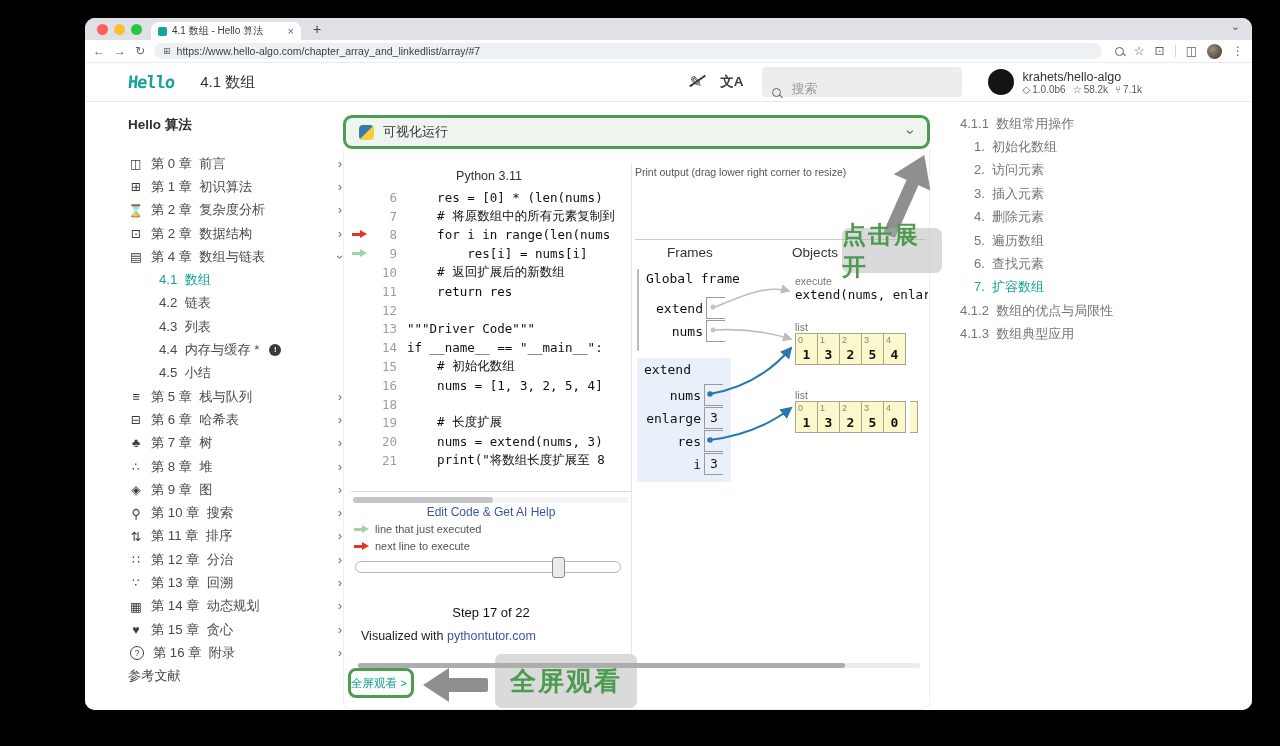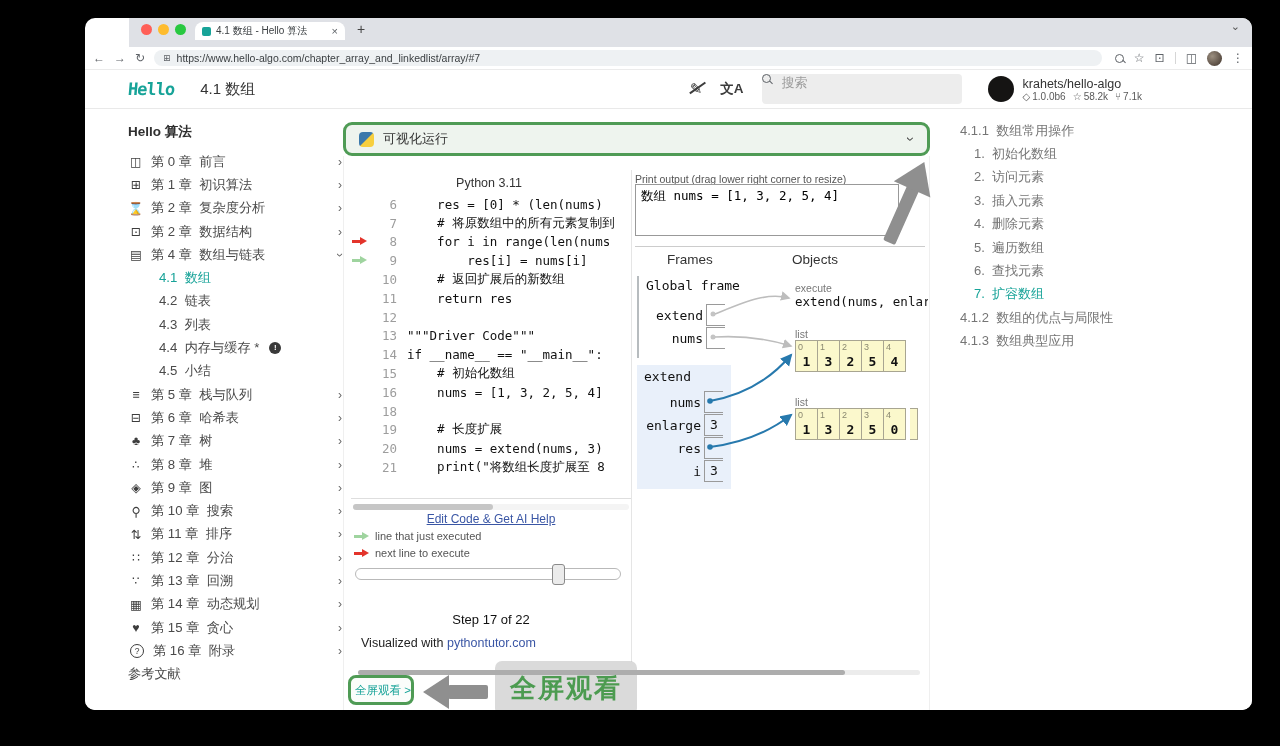--- a/index.html
+++ b/index.html
@@ -1,20 +1,20 @@
 <!DOCTYPE html>
 <html><head>
 <meta charset="utf-8">
 <style>
   html,body{margin:0;padding:0;background:#000;width:1280px;height:746px;overflow:hidden;
     font-family:"Liberation Sans","DejaVu Sans",sans-serif;}
   .window{position:absolute;left:85px;top:18px;width:1167px;height:692px;background:#fff;
     border-radius:10px;overflow:hidden;}
   
-  .tabbar{position:relative;height:29px;background:#dfe1e6;margin-left:44px;}
+  .tabbar{position:relative;height:22px;background:#dfe1e6;}
   .tl{position:absolute;top:6px;width:11px;height:11px;border-radius:50%;}
   .tl.r{left:12px;background:#ff5f57}.tl.y{left:29px;background:#febc2e}.tl.g{left:46px;background:#28c840}
   .tab{position:absolute;left:66px;top:4px;width:150px;height:18px;background:#fff;border-radius:8px 8px 0 0;
     display:flex;align-items:center;padding:0 7px;gap:5px;box-sizing:border-box;}
   .favicon{width:9px;height:9px;border-radius:2px;background:#17a398;flex-shrink:0}
   .tab-title{font-size:10px;color:#3c4043;white-space:nowrap;overflow:hidden;text-overflow:ellipsis;flex:1}
   .tab-close{font-size:11px;color:#5f6368;line-height:10px}
   .newtab{position:absolute;left:228px;top:3px;font-size:14px;color:#444}
   .tabsearch{position:absolute;right:12px;top:2px;font-size:11px;color:#555}
   .urlbar{height:22px;background:#fff;display:flex;align-items:center;border-bottom:1px solid #ebebeb;padding:0 8px;gap:9px;}
@@ -30,34 +30,34 @@
   
   .siteheader{height:38px;border-bottom:1px solid #e9e9e9;display:flex;align-items:center;}
   .logo{margin-left:43px;font-family:"DejaVu Sans Mono",monospace;font-weight:900;font-size:17px;
     color:#17a398;letter-spacing:-1px;transform:skewX(-5deg)}
   .page-title{margin-left:26px;font-size:15px;color:#333}
   .hspacer{flex:1}
   .hicon{font-size:15px;color:#3c3c3c;margin-right:18px}
   .pen{position:relative;display:inline-block}
   .pen::after{content:'';position:absolute;left:-2px;top:7px;width:19px;height:1.6px;background:#3c3c3c;transform:rotate(-35deg)}
   .trans{font-size:13.5px;font-weight:bold}
-  .search-box{width:200px;height:30px;background:#ededed;border-radius:4px;display:flex;align-items:flex-start;
-    padding:0 0;gap:9px;box-sizing:border-box}
+  .search-box{width:200px;height:30px;background:#ededed;border-radius:4px;display:flex;align-items:flex-end;
+    padding:0 10px;gap:9px;box-sizing:border-box}
   .search-box input{background:transparent;border:none;outline:none;font-size:13px;color:#333;width:100%;
     font-family:"Liberation Sans","DejaVu Sans",sans-serif}
   .search-box input::placeholder{color:#9a9a9a}
   .gh{display:flex;align-items:center;gap:9px;margin-left:26px;margin-right:110px}
   .gh-logo{width:26px;height:26px;border-radius:50%;background:#151413}
   .gh-name{font-size:12.5px;color:#333;line-height:14px}
   .gh-meta{font-size:10px;color:#5a5a5a;display:flex;gap:7px;align-items:center}
   .gh-meta .mi{display:flex;gap:2px;align-items:center}
   
   .content{position:relative;width:100%;height:608px;background:#fff}
   .sidebar{position:absolute;left:43px;top:14px;width:220px}
-  .side-title{font-size:13.5px;font-weight:bold;color:#2f2f2f;margin-bottom:9px}
+  .side-title{font-size:13.5px;font-weight:bold;color:#2f2f2f;margin-bottom:18px}
   .nav-row{display:flex;align-items:center;height:23.3px;gap:7px}
   .nav-icon{width:16px;text-align:center;font-size:12.5px;color:#3d3d3d;flex-shrink:0}
   .nav-icon.m-circled{width:12px;height:12px;line-height:12px;border:1.1px solid #3d3d3d;border-radius:50%;
     font-size:8.5px;margin:0 2px}
   .nav-label{font-size:13.2px;color:#4a4a4a;white-space:pre}
   .nav-label.m-active{color:#17a398}
   .nav-chev{margin-left:auto;margin-right:6px;font-size:12px;color:#666;display:inline-block}
   .nav-chev.m-d{transform:rotate(90deg)}
   .nav-row.m-sub{padding-left:31px}
   .badge{width:12px;height:12px;border-radius:50%;background:#3a3a3a;color:#fff;font-size:8px;
@@ -85,21 +85,21 @@
   .exec-arrow{width:16px;height:9px;position:relative;display:inline-block;flex-shrink:0;visibility:hidden}
   .exec-arrow::before{content:'';position:absolute;left:1px;top:3px;width:8px;height:3px;background:currentColor}
   .exec-arrow::after{content:'';position:absolute;left:9px;top:0;border-left:7px solid currentColor;
     border-top:4.5px solid transparent;border-bottom:4.5px solid transparent}
   .exec-arrow.m-next{visibility:visible;color:#e3342b}
   .exec-arrow.m-just{visibility:visible;color:#9fd49f}
   .code-bottom{position:absolute;left:8px;top:376px;width:280px;border-top:1px solid #dedede}
   .hscroll{position:absolute;left:10px;top:382px;width:276px;height:6px;background:#f4f4f4;border-radius:3px}
   .hscroll .thumb{width:140px;height:6px;background:#c6c6c6;border-radius:3px}
   .edit-link{position:absolute;left:0;top:390px;width:296px;text-align:center;font-size:12px;
-    color:#3a56a5;text-decoration:underline}
+    color:#3a56a5;}
   .legend-row{position:absolute;left:10px;display:flex;align-items:center;gap:6px;font-size:11px;color:#555}
   .slider{position:absolute;left:12px;top:446px;width:264px;height:10px;border:1px solid #b9b9b9;
     border-radius:6px;background:#fff}
   .slider .sthumb{position:absolute;left:196px;top:-5px;width:11px;height:19px;background:#ebebeb;
     border:1px solid #8a8a8a;border-radius:3px}
   .stepbtns{position:absolute;left:0;top:464px;width:296px;text-align:center}
   .pt-btn{display:inline-block;font-size:12px;padding:2px 9px;margin:0 4px;border:1px solid #8f8f9f;
     border-radius:4px;background:linear-gradient(#fdfdfd,#e6e6e6);color:#222}
   .steptext{position:absolute;left:0;top:490px;width:296px;text-align:center;font-size:13px;color:#111}
   .visualized{position:absolute;left:18px;top:514px;font-size:12.5px;color:#222}
@@ -134,21 +134,21 @@
   
   .note-badge{position:absolute;background:rgba(172,172,172,.45);border-radius:7px;display:flex;
     align-items:center;justify-content:center;color:#4c9b50;font-weight:bold;letter-spacing:2px;z-index:6}
   .badge-expand{left:499px;top:113px;width:100px;height:45px;font-size:24px}
   .badge-full{left:152px;top:539px;width:142px;height:54px;font-size:26px}
   .ann-svg{position:absolute;z-index:5}
   .bottom-hscroll{position:absolute;left:15px;top:548px;width:562px;height:5px;background:#ececec;border-radius:3px}
   .bottom-hscroll .thumb{width:487px;height:5px;background:#adadad;border-radius:3px}
   .fullscreen-btn{position:absolute;left:5px;top:553px;width:66px;height:30px;box-sizing:border-box;
     border:3px solid #4f9b55;border-radius:8px;background:#fbfdfb;display:flex;align-items:center;
-    justify-content:flex-end;z-index:6}
+    justify-content:flex-start;z-index:6}
   .fullscreen-btn span{font-size:11.5px;color:#17a398}
   .gh-ico{font-size:10px;color:#5a5a5a}
 </style>
 </head>
 <body>
 
 <div class="window">
 
   <div class="tabbar">
     <span class="tl r"></span>
@@ -500,21 +500,20 @@
         <span>next line to execute</span>
       </div>
       <div class="slider">
         <div class="sthumb"></div>
       </div>
       <div class="steptext">Step 17 of 22</div>
       <div class="visualized"><span>Visualized with </span><a>pythontutor.com</a></div>
       <div class="col-divider"></div>
 
       <div class="print-label">Print output (drag lower right corner to resize)</div>
-      <textarea class="print-out" style="">数组 nums = [1, 3, 2, 5, 4]</textarea>
       <div class="fo-divider"></div>
       <div class="frames-label">Frames</div>
       <div class="objects-label">Objects</div>
 
       <div class="gframe">
         <div class="flabel">Global frame</div>
         <div class="frow" style="left:0;top:28px">
             <span class="fname">extend</span>
             <span class="vcell"></span>
           </div>
@@ -624,20 +623,21 @@
         <path d="M367,279 C406,272 432,252 448,233" stroke="#2779ad" stroke-width="2" fill="none" marker-end="url(#ahb)"></path>
         <path d="M367,325 C405,320 430,307 448,293" stroke="#2779ad" stroke-width="2" fill="none" marker-end="url(#ahb)"></path>
       </svg>
 
       <svg class="ann-svg" style="left:532px;top:34px" width="62" height="94">
         <g transform="rotate(24 31 47)" fill="#8f8f8f">
           <rect x="25" y="28" width="13" height="62" rx="2"></rect>
           <polygon points="31,2 11,32 51,32"></polygon>
         </g>
       </svg>
+      <div class="note-badge badge-expand">点击展开</div>
 
       <div class="bottom-hscroll">
           <div class="thumb"></div>
         </div>
       <div class="fullscreen-btn">
           <span>全屏观看 &gt;</span>
         </div>
       <svg class="ann-svg" style="left:78px;top:551px" width="70" height="38">
         <g fill="#8f8f8f">
           <polygon points="2,19 28,2 28,36"></polygon>

